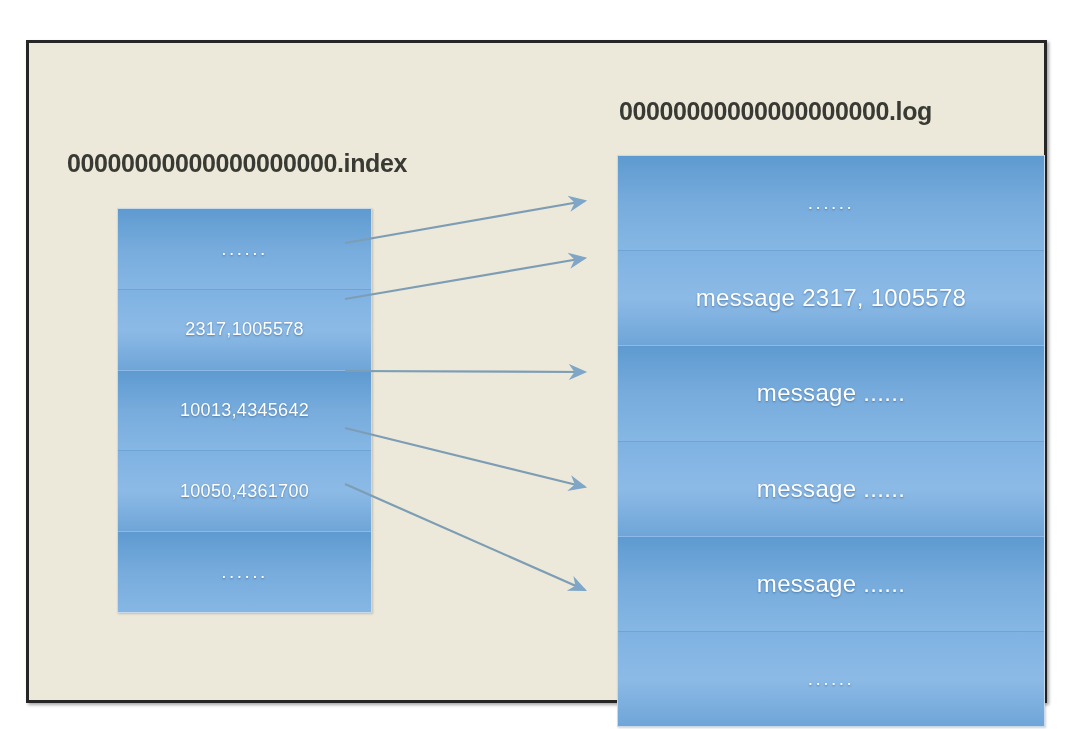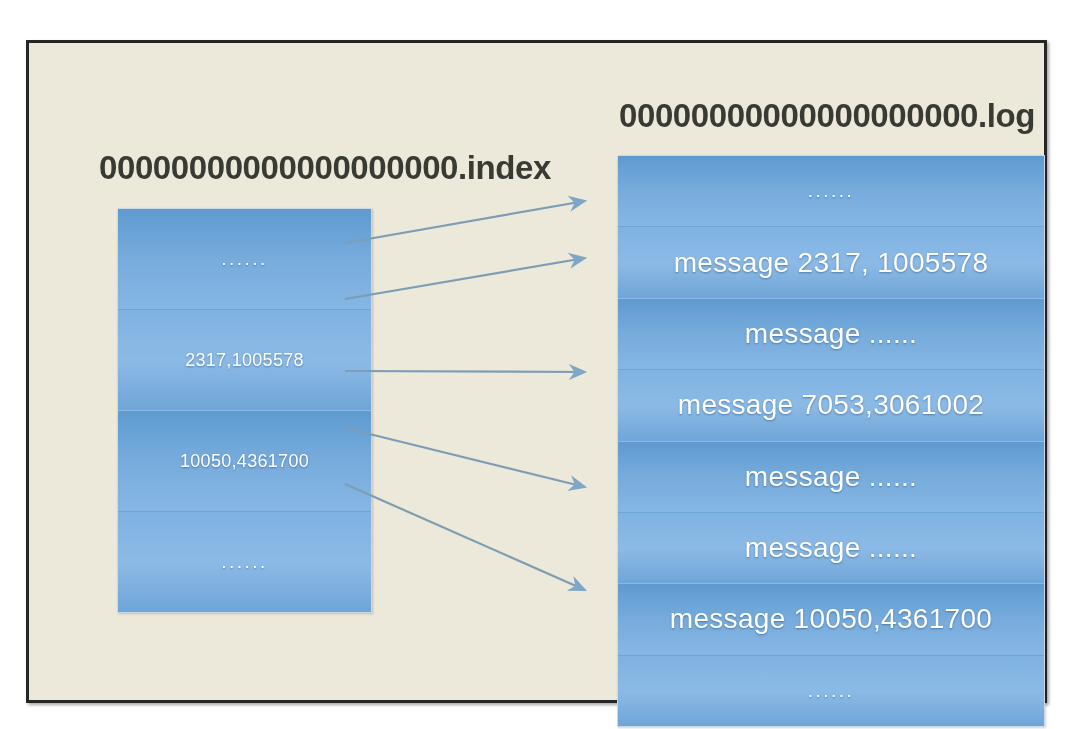--- a/index.html
+++ b/index.html
@@ -31,30 +31,29 @@
     background: #ECE9DA;
     border: 3px solid #262626;
     box-sizing: border-box;
     box-shadow: 2px 2px 3px rgba(0,0,0,0.35);
   }
 
   
   .file-label {
     position: absolute;
     color: #3A3A35;
-    font-size: 33px;
+    font-size: 25px;
     font-weight: 600;
     letter-spacing: -0.4px;
     white-space: nowrap;
     font-family: "Liberation Sans", sans-serif;
   }
   .file-label.index-label {
     left: 38px;
     top: 106px;
-    margin-left: 32px;
   }
   .file-label.log-label {
     left: 590px;
     top: 54px;
   }
 
   
   .block {
     position: absolute;
     box-sizing: border-box;
@@ -87,21 +86,21 @@
     white-space: nowrap;
     background: linear-gradient(to bottom, #5E9AD0 0%, #76ABDC 48%, #86B7E4 100%);
     border-bottom: 1px solid rgba(255,255,255,0.10);
   }
   .row:nth-child(even) {
     background: linear-gradient(to bottom, #7FB2E2 0%, #8CBAE6 50%, #6FA5D8 100%);
   }
   .row:last-child { border-bottom: none; }
 
   .index-block .row { font-size: 18px; font-weight: 500; letter-spacing: 0.3px; }
-  .log-block .row   { font-size: 28px; font-weight: 500; letter-spacing: 0.3px; }
+  .log-block .row   { font-size: 24px; font-weight: 500; letter-spacing: 0.3px; }
 
   .row.ellipsis-row { font-size: 19px; letter-spacing: 2.5px; }
 
   
   .arrow-layer {
     position: absolute;
     left: 0;
     top: 0;
     width: 1080px;
     height: 729px;
@@ -115,32 +114,31 @@
 
   <div class="canvas-frame">
 
     <div class="file-label index-label">00000000000000000000.index</div>
 
     <div class="file-label log-label">00000000000000000000.log</div>
 
     <div class="block index-block">
       <div class="row ellipsis-row">......</div>
       <div class="row">2317,1005578</div>
+      <div class="row">10013,4345642</div>
       <div class="row">10050,4361700</div>
       <div class="row ellipsis-row">......</div>
     </div>
 
     <div class="block log-block">
       <div class="row ellipsis-row">......</div>
       <div class="row">message 2317, 1005578</div>
       <div class="row">message ......</div>
-      <div class="row">message 7053,3061002</div>
       <div class="row">message ......</div>
       <div class="row">message ......</div>
-      <div class="row">message 10050,4361700</div>
       <div class="row ellipsis-row">......</div>
     </div>
 
   </div>
 
   <svg class="arrow-layer" viewBox="0 0 1080 729" width="1080" height="729" xmlns="http://www.w3.org/2000/svg">
     <defs>
       <marker id="ah" markerWidth="9" markerHeight="9" refX="7.4" refY="4.5" orient="auto" markerUnits="strokeWidth">
         <path d="M0,0.8 L8.4,4.5 L0,8.2 L2.6,4.5 Z" fill="#7FA6C6"></path>
       </marker>

